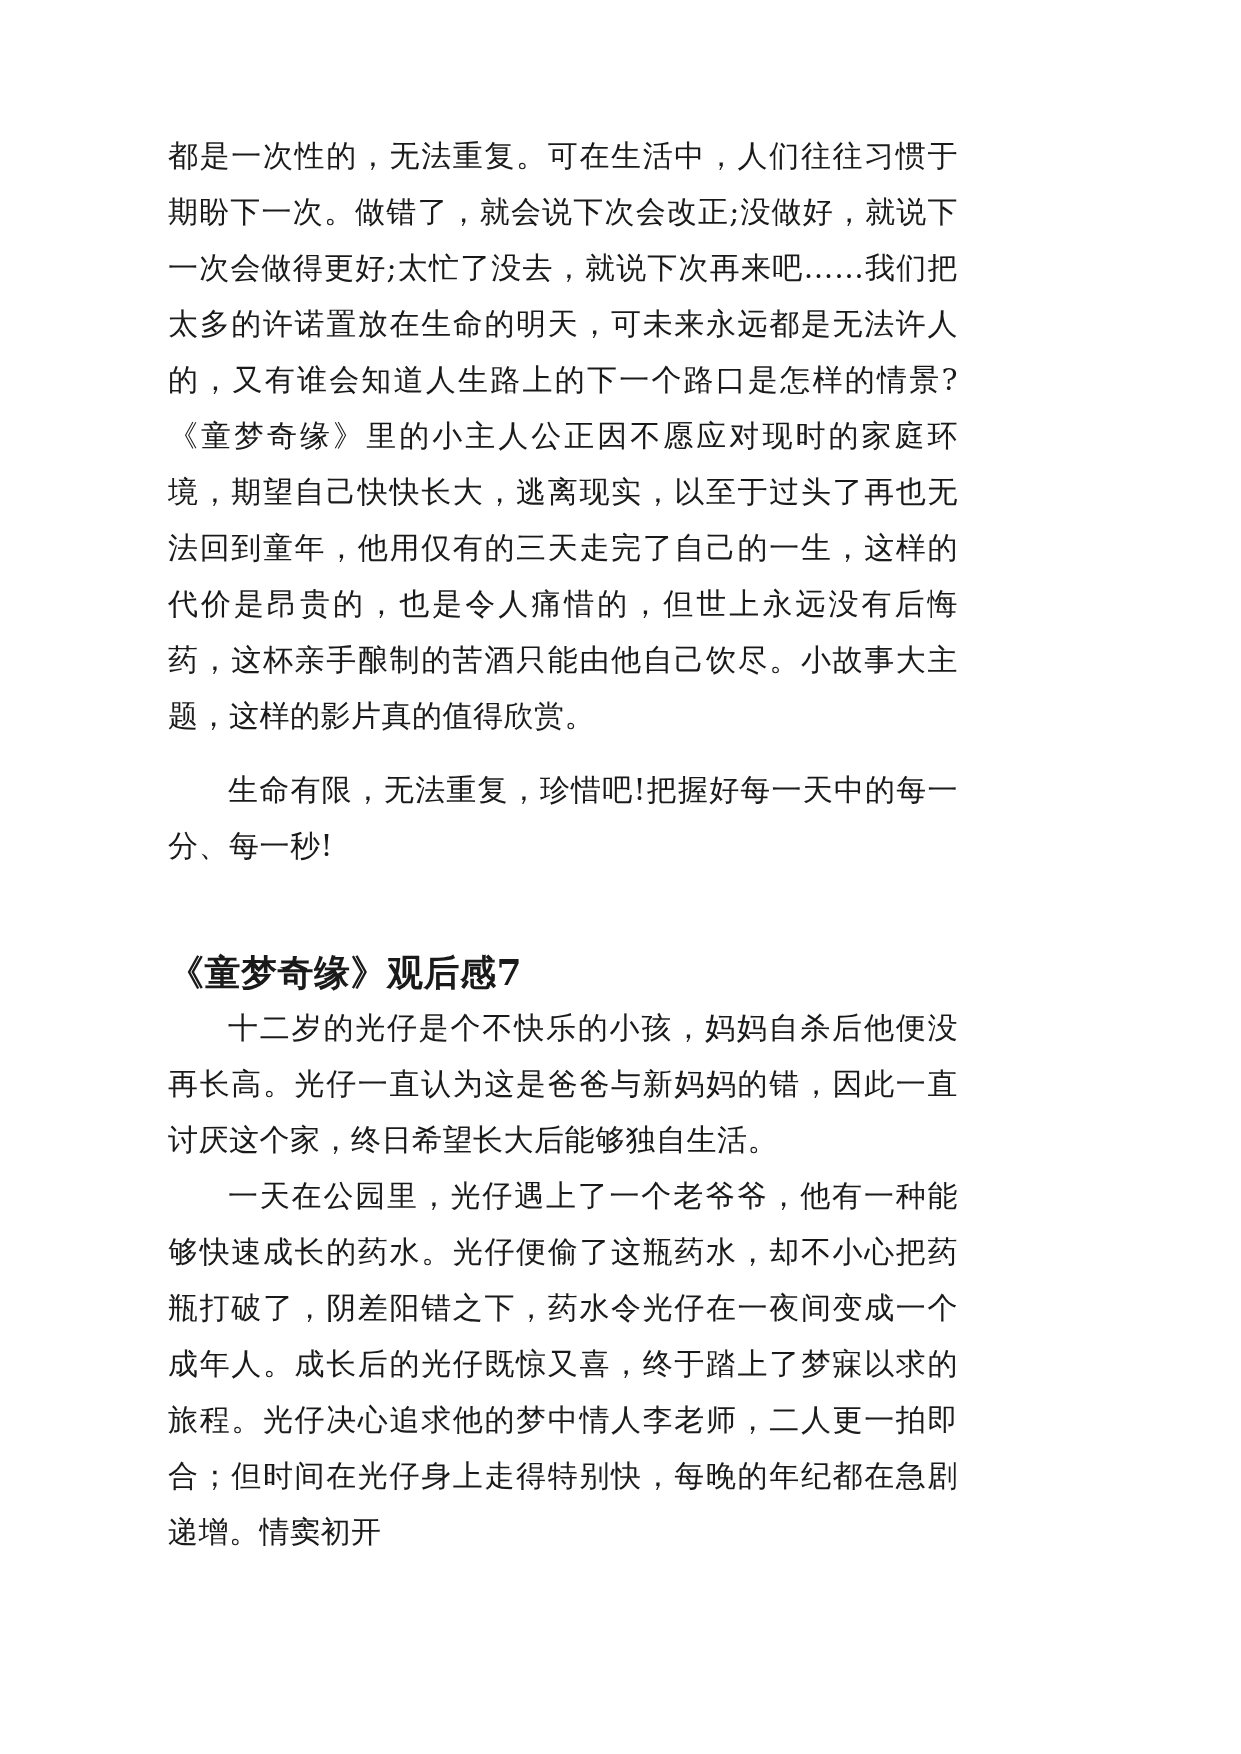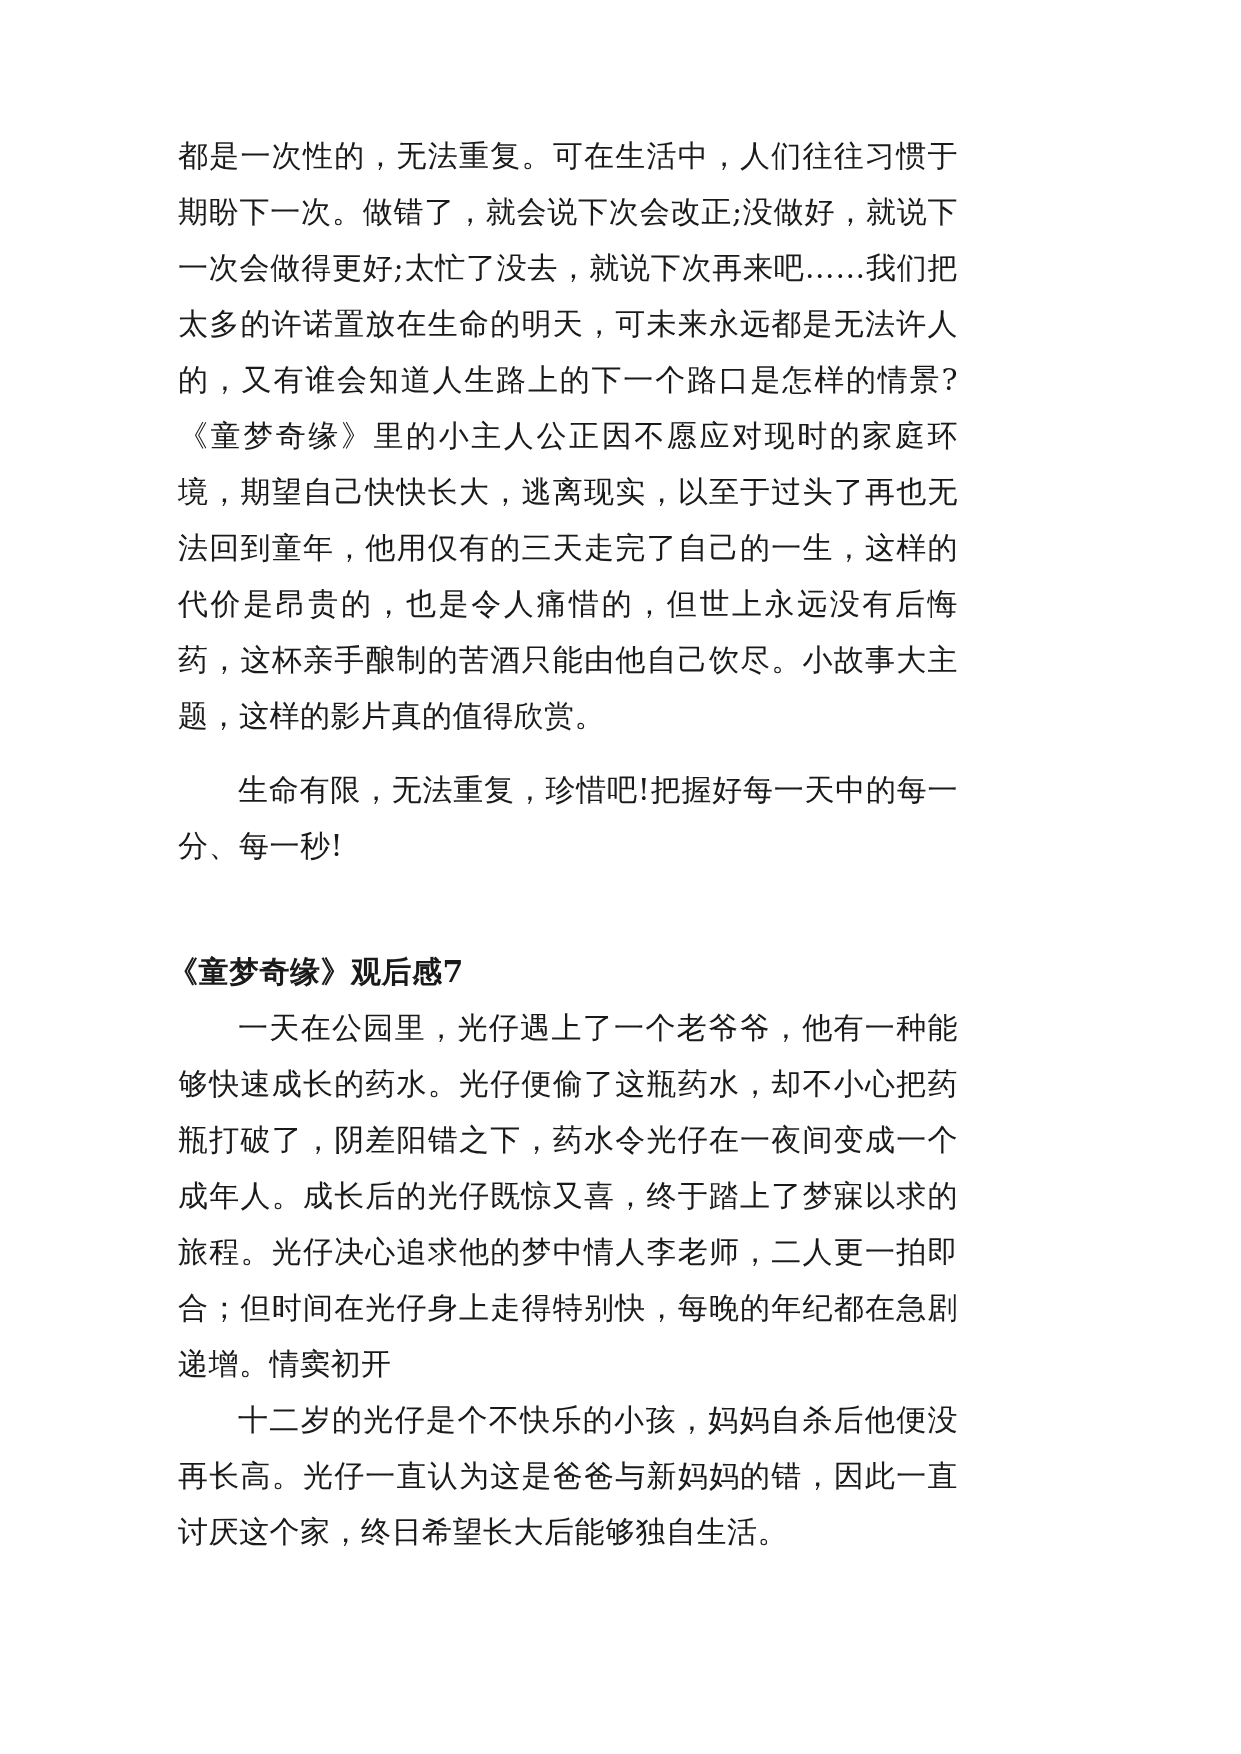--- a/index.html
+++ b/index.html
@@ -23,31 +23,31 @@
     width: 790px;
   }
   .para {
     font-family: "DejaVu Serif", "Liberation Serif", serif;
     font-size: 30px;
     line-height: 56px;
     color: #1a1a1a;
     text-align: justify;
     text-justify: inter-ideograph;
     letter-spacing: 0.5px;
-    margin: 0 0 0 10px;
+    margin: 0 0 0 0;
     word-break: break-all;
   }
   .para.indent {
     text-indent: 60px;
   }
   .spacer-sm { height: 18px; }
   .spacer-lg { height: 70px; }
   .heading {
     font-family: "DejaVu Serif", "Liberation Serif", serif;
-    font-size: 30px;
+    font-size: 36px;
     line-height: 56px;
     color: #1a1a1a;
     letter-spacing: 0.5px;
     margin: 0;
   }
 </style>
 </head>
 <body>
 
 <div class="page">
@@ -56,18 +56,18 @@
     <p class="para">都是一次性的，无法重复。可在生活中，人们往往习惯于期盼下一次。做错了，就会说下次会改正;没做好，就说下一次会做得更好;太忙了没去，就说下次再来吧……我们把太多的许诺置放在生命的明天，可未来永远都是无法许人的，又有谁会知道人生路上的下一个路口是怎样的情景?《童梦奇缘》里的小主人公正因不愿应对现时的家庭环境，期望自己快快长大，逃离现实，以至于过头了再也无法回到童年，他用仅有的三天走完了自己的一生，这样的代价是昂贵的，也是令人痛惜的，但世上永远没有后悔药，这杯亲手酿制的苦酒只能由他自己饮尽。小故事大主题，这样的影片真的值得欣赏。</p>
 
     <div class="spacer-sm"></div>
 
     <p class="para indent">生命有限，无法重复，珍惜吧!把握好每一天中的每一分、每一秒!</p>
 
     <div class="spacer-lg"></div>
 
     <h2 class="heading">《童梦奇缘》观后感7</h2>
 
+    <p class="para indent">十二岁的光仔是个不快乐的小孩，妈妈自杀后他便没再长高。光仔一直认为这是爸爸与新妈妈的错，因此一直讨厌这个家，终日希望长大后能够独自生活。</p>
+
     <p class="para indent">一天在公园里，光仔遇上了一个老爷爷，他有一种能够快速成长的药水。光仔便偷了这瓶药水，却不小心把药瓶打破了，阴差阳错之下，药水令光仔在一夜间变成一个成年人。成长后的光仔既惊又喜，终于踏上了梦寐以求的旅程。光仔决心追求他的梦中情人李老师，二人更一拍即合；但时间在光仔身上走得特别快，每晚的年纪都在急剧递增。情窦初开</p>
-
-    <p class="para indent">十二岁的光仔是个不快乐的小孩，妈妈自杀后他便没再长高。光仔一直认为这是爸爸与新妈妈的错，因此一直讨厌这个家，终日希望长大后能够独自生活。</p>
 
   </div>
 </div>
 
 </body></html>

